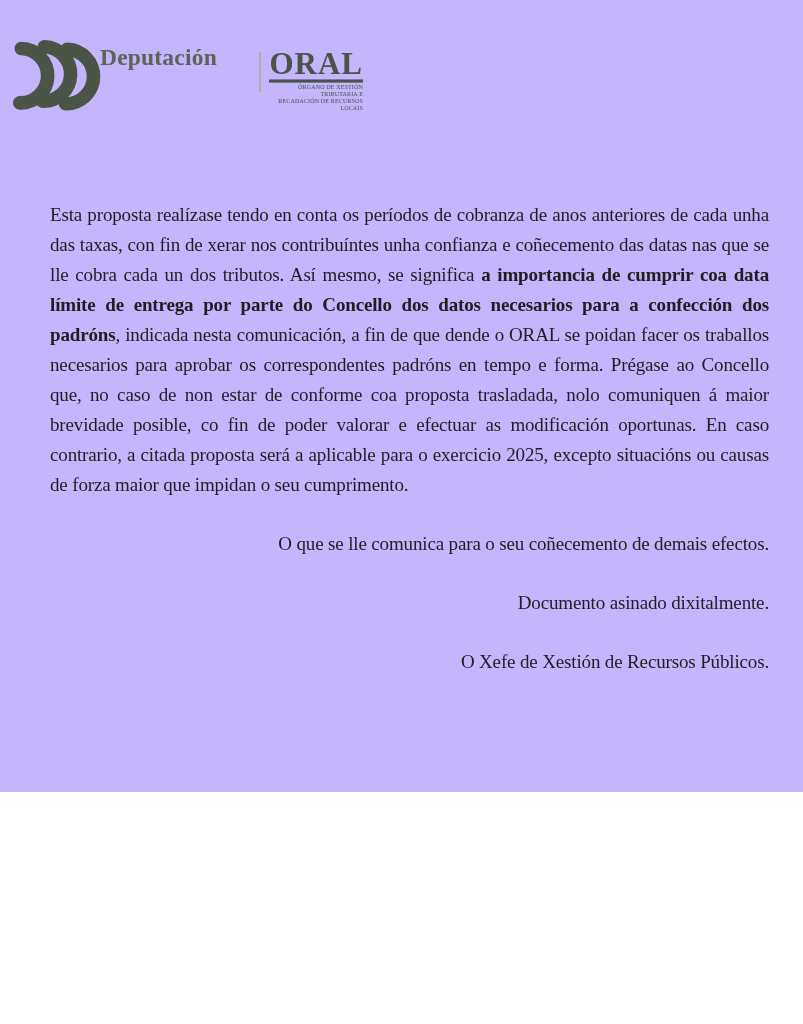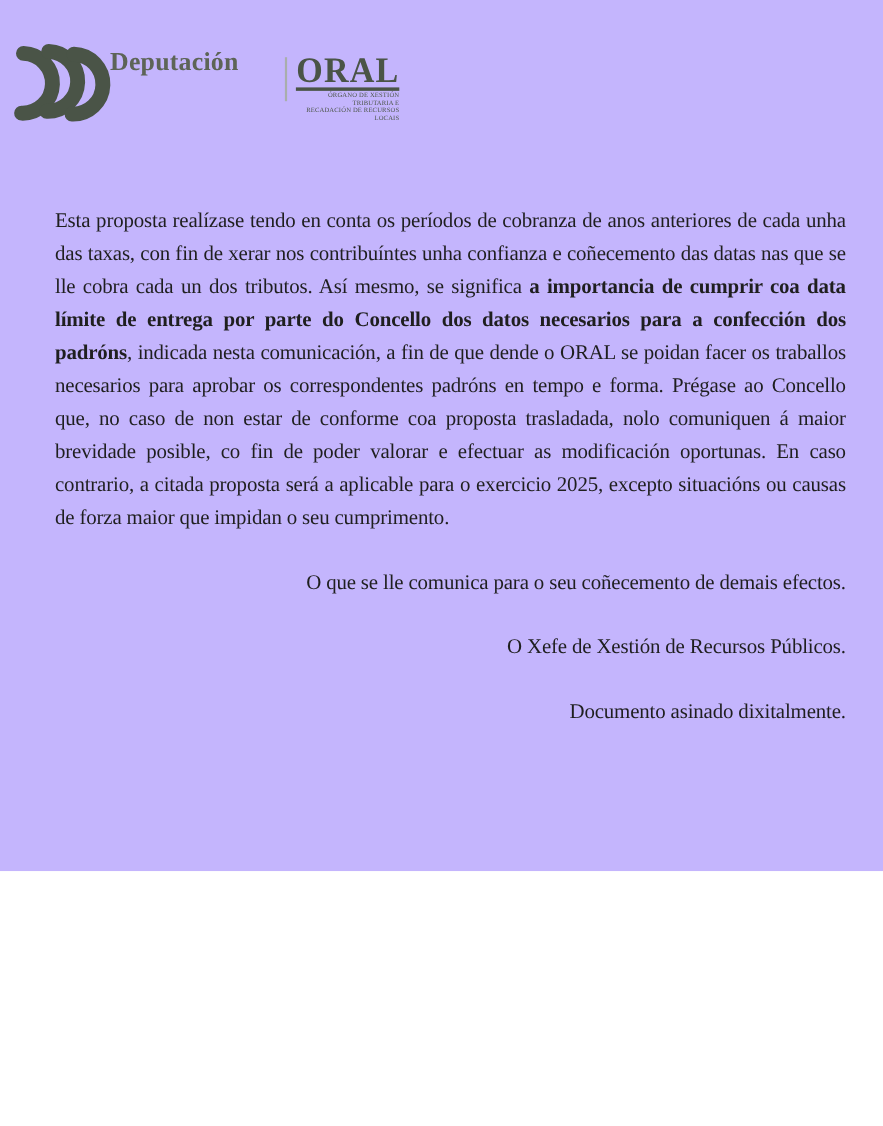--- a/index.html
+++ b/index.html
@@ -80,21 +80,21 @@
     position: absolute;
     left: 50px;
     top: 186px;
     width: 719px;
     color: #1f1f1f;
     font-size: 19px;
     line-height: 30px;
     letter-spacing: -0.15px;
   }
   .letter-body p {
-    margin: 0 0 29px 0;
+    margin: 14px 0 29px 0;
     text-align: justify;
   }
   .letter-body p.no-justify {
     text-align: right;
   }
   .bold-seg {
     font-weight: 700;
   }
 </style>
 </head>
@@ -130,19 +130,19 @@
 
   </div>
 
   <div class="letter-body">
 
     <p><span>Esta proposta realízase tendo en conta os períodos de cobranza de anos anteriores de cada unha das taxas, con fin de xerar nos contribuíntes unha confianza e coñecemento das datas nas que se lle cobra cada un dos tributos. Así mesmo, se significa </span><span class="bold-seg">a importancia de cumprir coa data límite de entrega por parte do Concello dos datos necesarios para a confección dos padróns</span><span>, indicada nesta comunicación, a fin de que dende o ORAL se poidan facer os traballos necesarios para aprobar os correspondentes padróns en tempo e forma. Prégase ao Concello que, no caso de non estar de conforme coa proposta trasladada, nolo comuniquen á maior brevidade posible, co fin de poder valorar e efectuar as modificación oportunas. En caso contrario, a citada proposta será a aplicable para o exercicio 2025, excepto situacións ou causas de forza maior que impidan o seu cumprimento.</span></p>
 
     <p class="no-justify">O que se lle comunica para o seu coñecemento de demais efectos.</p>
 
 
+    <p class="no-justify">Documento asinado dixitalmente.</p>
+
     <p class="no-justify">O Xefe de Xestión de Recursos Públicos.</p>
-
-    <p class="no-justify">Documento asinado dixitalmente.</p>
 
   </div>
 
 </div>
 
 </body></html>

